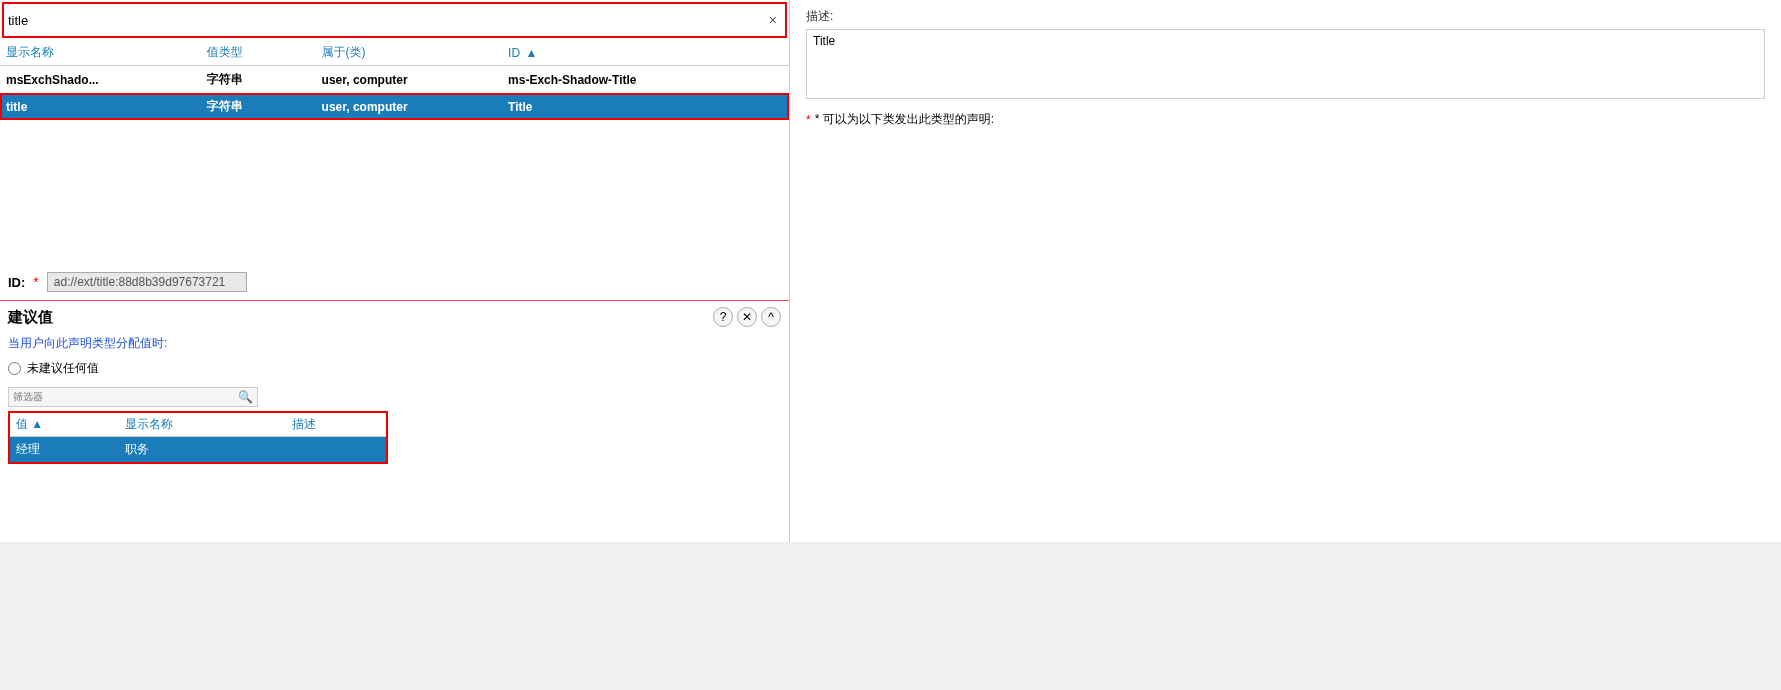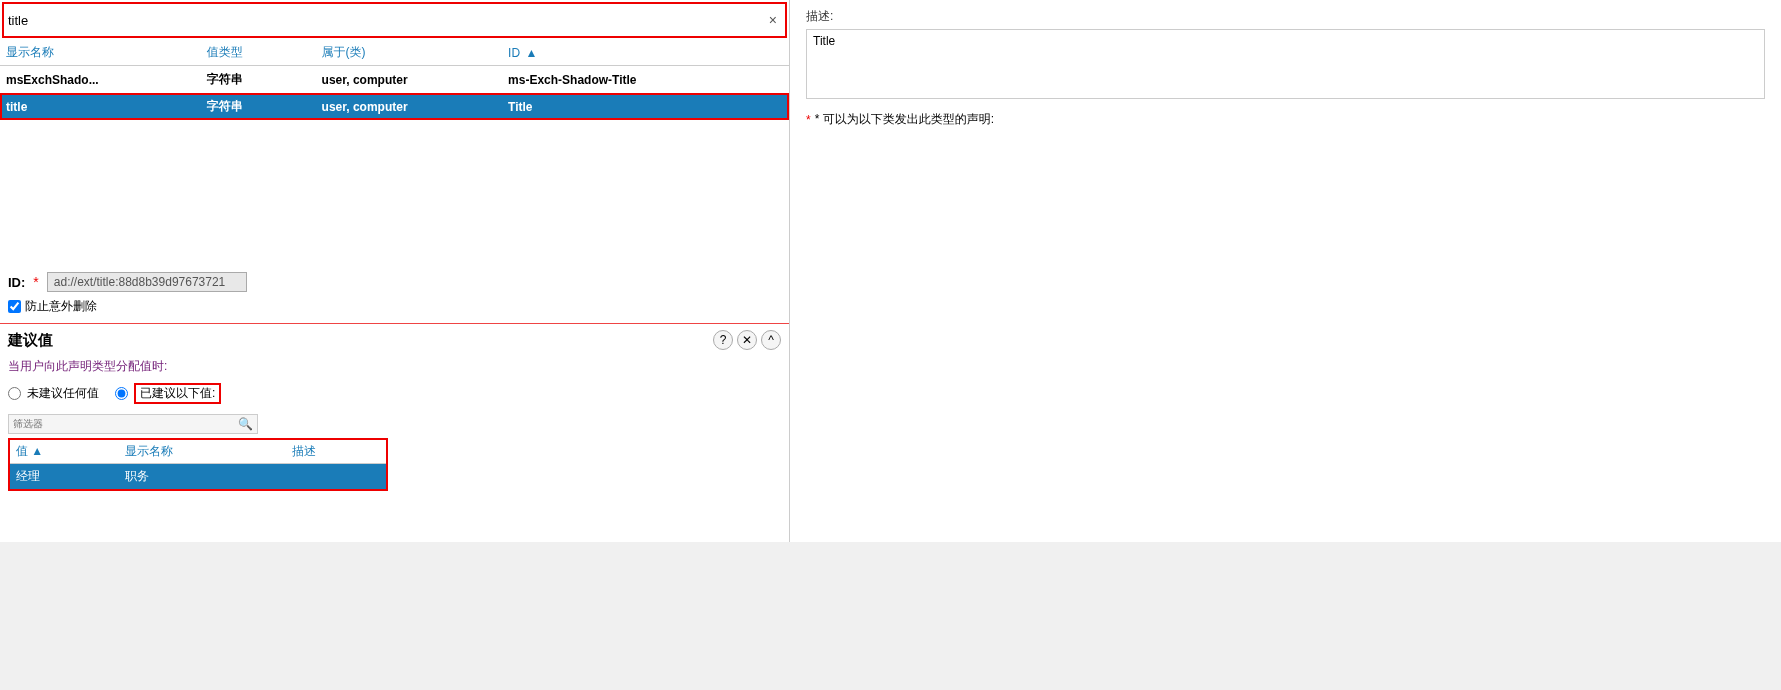--- a/index.html
+++ b/index.html
@@ -192,28 +192,28 @@
       align-items: center;
       justify-content: center;
       font-size: 12px;
       cursor: pointer;
       border: 1px solid #aaa;
       background: #f5f5f5;
     }
 
     .suggest-desc {
       font-size: 12px;
-      color: #701a75;
+      color: #1d4ed8;
       margin-bottom: 8px;
     }
 
     .radio-group {
       display: flex;
-      flex-direction: row;
-      gap: 16px;
+      flex-direction: column;
+      gap: 7px;
       margin-bottom: 10px;
     }
 
     .radio-row {
       display: flex;
       align-items: center;
       gap: 6px;
       font-size: 12px;
     }
 
@@ -403,44 +403,36 @@
   </tr>
         </tbody>
     </table>
 
     <div class="id-area">
       <div class="id-row">
         <span class="id-label">ID:</span>
         <span class="required-star">*</span>
         <span class="id-value-box">ad://ext/title:88d8b39d97673721</span>
       </div>
-      <div class="checkbox-row">
-        <input type="checkbox" id="preventDelete" checked="" style="">
-        <label for="preventDelete">防止意外删除</label>
-      </div>
     </div>
 
     <div class="suggest-section">
       <div class="suggest-header">
         <span class="suggest-title">建议值</span>
         <div class="suggest-icons">
           <div class="icon-circle">?</div>
           <div class="icon-circle">✕</div>
           <div class="icon-circle">^</div>
         </div>
       </div>
       <div class="suggest-desc">当用户向此声明类型分配值时:</div>
       <div class="radio-group">
         <div class="radio-row">
           <input type="radio" name="suggest" id="noSuggest" style="">
           <label for="noSuggest">未建议任何值</label>
-        </div>
-        <div class="radio-row selected-radio">
-          <input type="radio" name="suggest" id="yesSuggest" checked="" style="">
-          <label for="yesSuggest">已建议以下值:</label>
         </div>
       </div>
 
       <div style="display:flex; gap: 12px; align-items: flex-start;">
         <div>
 
           <div class="filter-bar">
             <input class="filter-input" type="text" placeholder="筛选器" style="">
             <span class="search-icon">🔍</span>
           </div>

